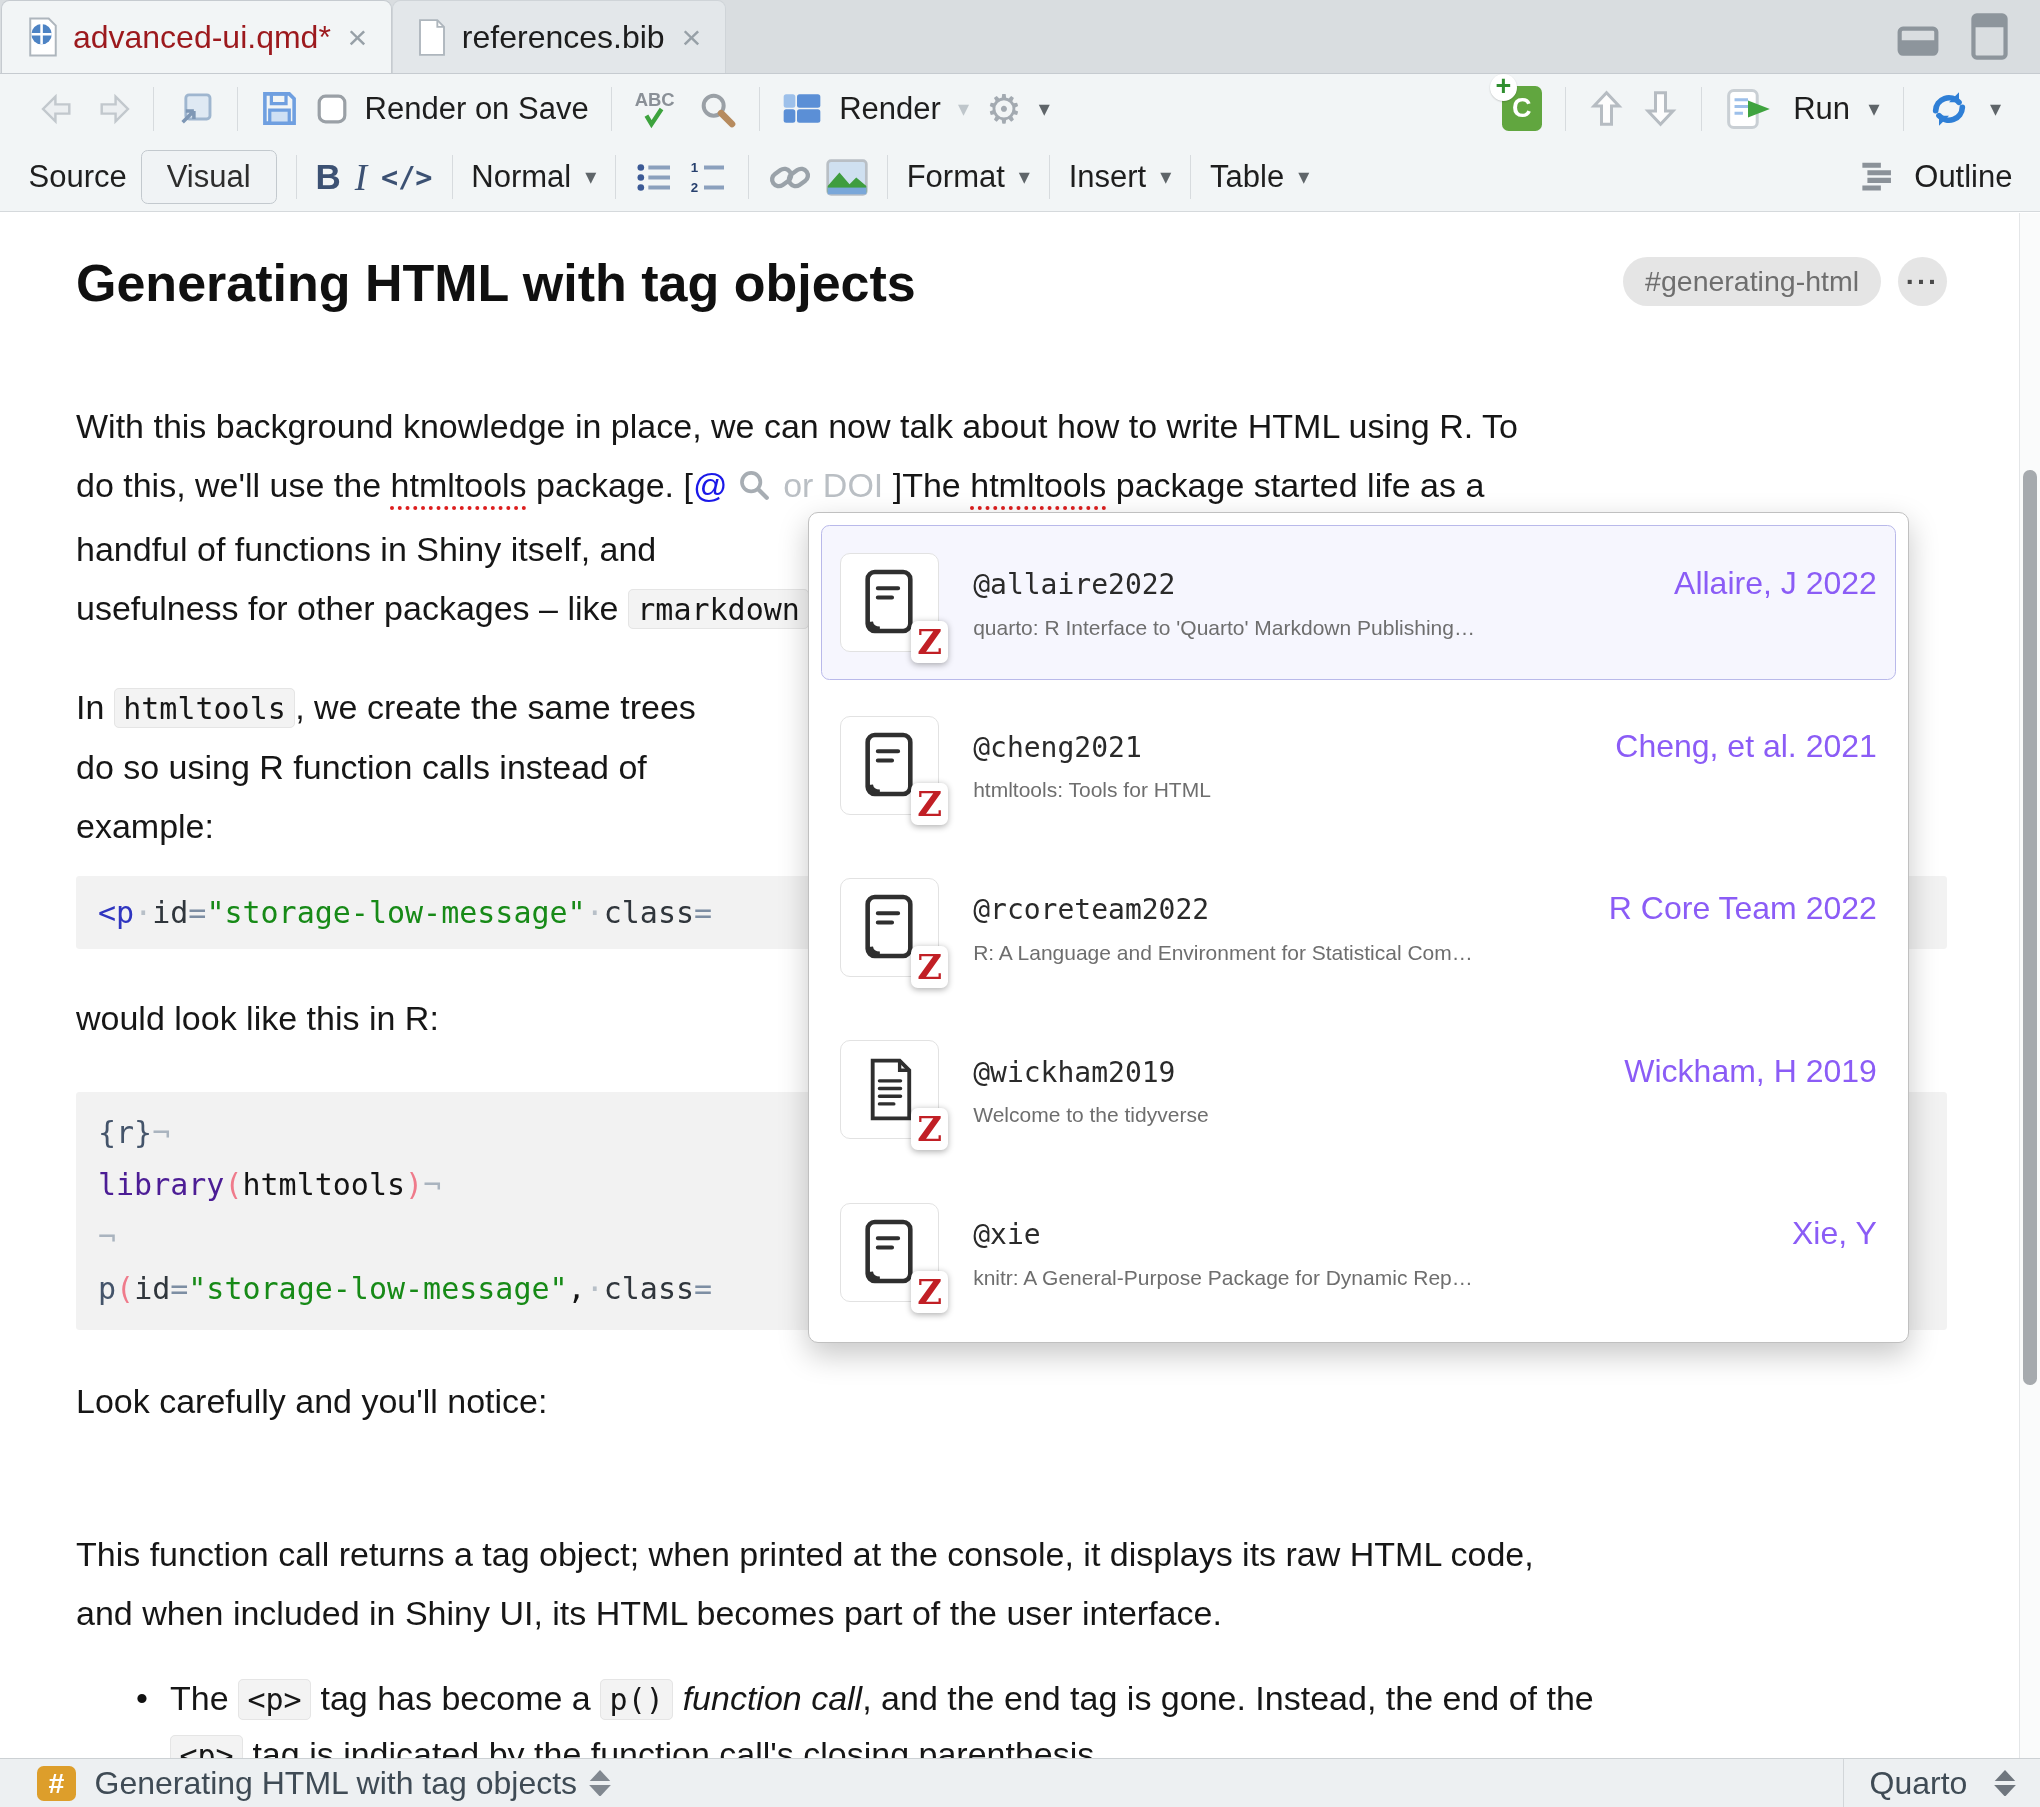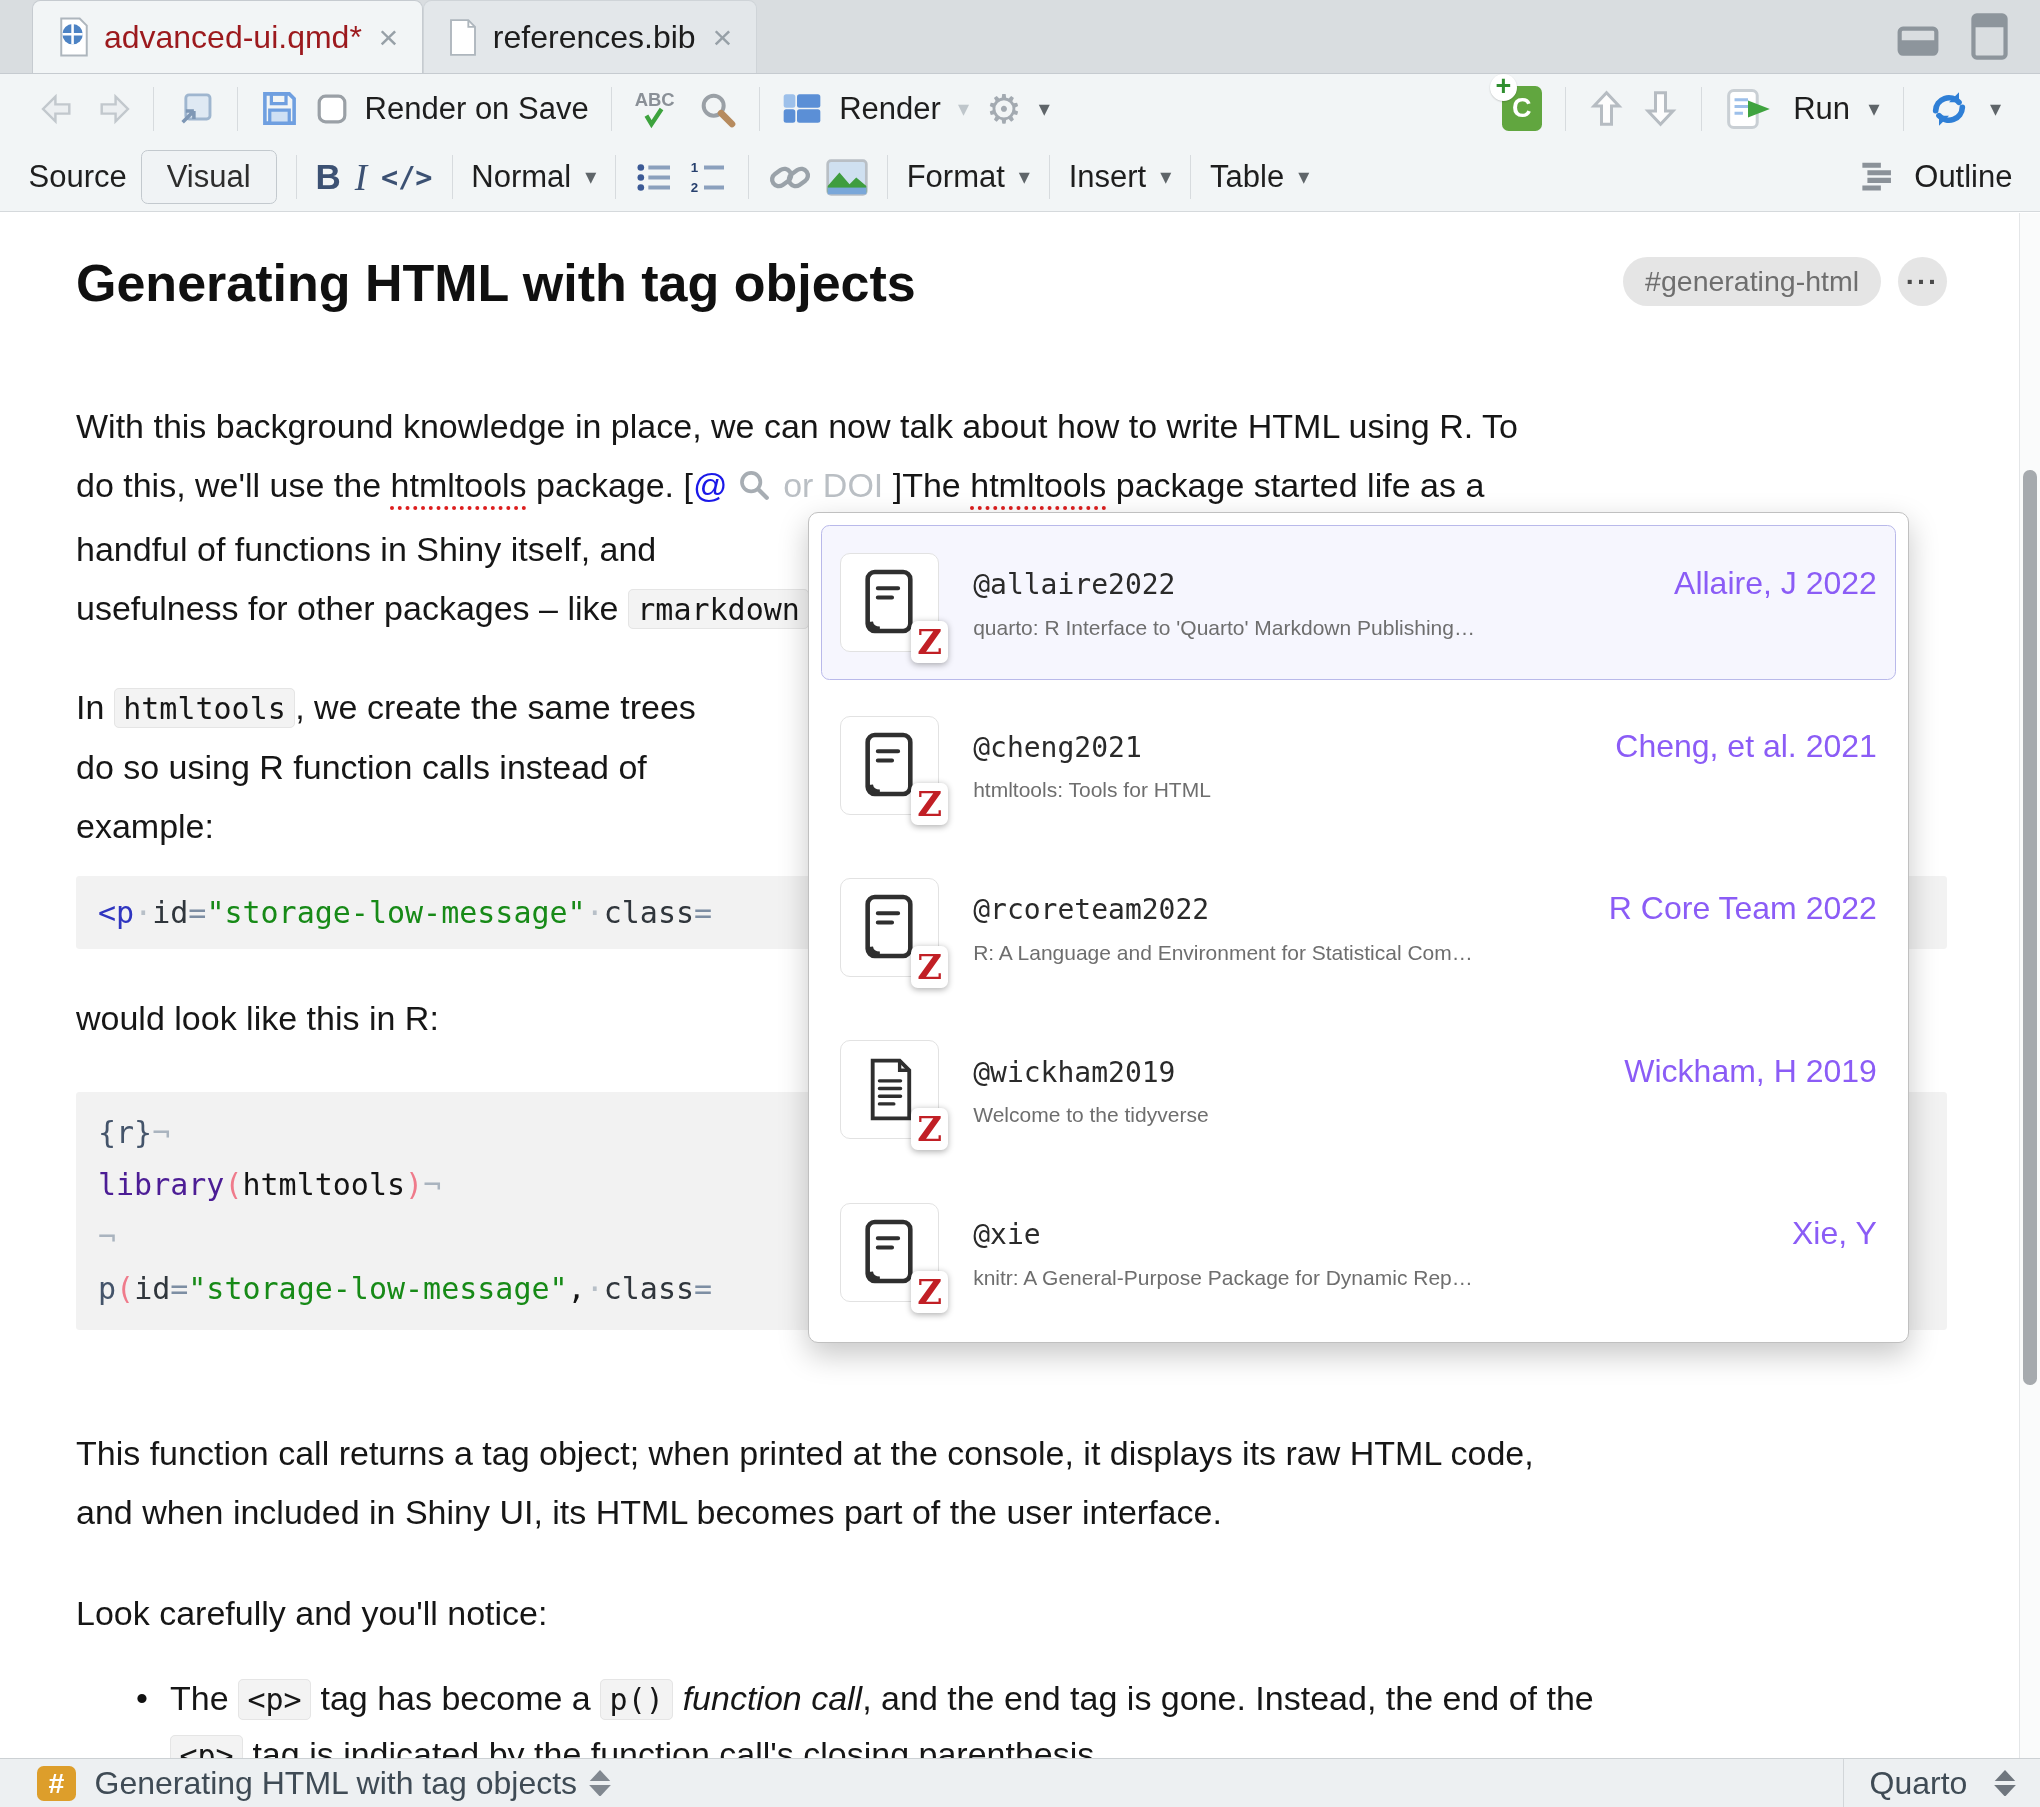--- a/index.html
+++ b/index.html
@@ -6,21 +6,21 @@
   html,body { margin:0; padding:0; }
   body {
     width:2041px; height:1807px; position:relative; overflow:hidden;
     background:#ffffff; font-family:"Liberation Sans",sans-serif; color:#161616;
   }
 
   
   .tabbar { position:absolute; top:0; left:0; right:0; height:74px;
     background:#d9dde0; border-bottom:0.8px solid #c6cbd0; display:flex; align-items:stretch; }
   .tab { display:flex; align-items:center; gap:13.4px; padding:0 23.5px; font-size:32px; cursor:default; }
-  .tab.active { margin-left:32px; background:#f2f5f6; color:#9c191d;
+  .tab.active { margin-left:1px; background:#f2f5f6; color:#9c191d;
     border:0.8px solid #c6cbd0; border-bottom:none; border-radius:8.4px 8.4px 0 0; }
   .tab.inactive { background:#e3e7ea; color:#1d1d1d; border:0.8px solid #cfd4d8;
     border-bottom:none; border-radius:8.4px 8.4px 0 0; }
   .tab .close { color:#97a0a7; font-size:34px; line-height:1; margin-left:3.4px; }
   .winbtns { margin-left:auto; display:flex; align-items:center; gap:25px; padding-right:32px; }
 
   
   .toolbar { position:absolute; left:0; right:0; background:#f2f5f6;
     border-bottom:0.8px solid #d5d9dc; display:flex; align-items:center; }
   #tb1 { top:74px; height:70px; padding:0 40px; gap:17px; }
@@ -355,27 +355,27 @@
       <span>would look like this in R:</span>
     </p>
 
     <div class="codeblock" id="code2">
       <span class="tk-slate">{r}</span><span class="tk-ret">¬</span><br>
       <span class="tk-kw">library</span><span class="tk-paren">(</span><span class="tk-plain">htmltools</span><span class="tk-paren">)</span><span class="tk-ret">¬</span><br>
       <span class="tk-ret">¬</span><br>
       <span class="tk-slate">p</span><span class="tk-paren">(</span><span class="tk-attr">id</span><span class="tk-eq">=</span><span class="tk-str">"storage-low-message"</span><span class="tk-plain">,</span><span class="tk-ws">·</span><span class="tk-attr">class</span><span class="tk-eq">=</span>
     </div>
 
+    <p class="body-p" id="p5">
+      <span>Look carefully and you'll notice:</span>
+    </p>
+
     <p class="body-p" id="p4">
       <span>This function call returns a tag object; when printed at the console, it displays its raw HTML code,</span><br>
       <span>and when included in Shiny UI, its HTML becomes part of the user interface.</span>
-    </p>
-
-    <p class="body-p" id="p5">
-      <span>Look carefully and you'll notice:</span>
     </p>
 
     <ul class="doc-list">
       <li>
         <span>The </span><span class="inline-code">&lt;p&gt;</span><span> tag has become a </span><span class="inline-code">p()</span><span> </span><span class="it">function call</span><span>, and the end tag is gone. Instead, the end of the</span><br>
         <span class="inline-code">&lt;p&gt;</span><span> tag is indicated by the function call's closing parenthesis.</span>
       </li>
     </ul>
   </div>
 </div>

